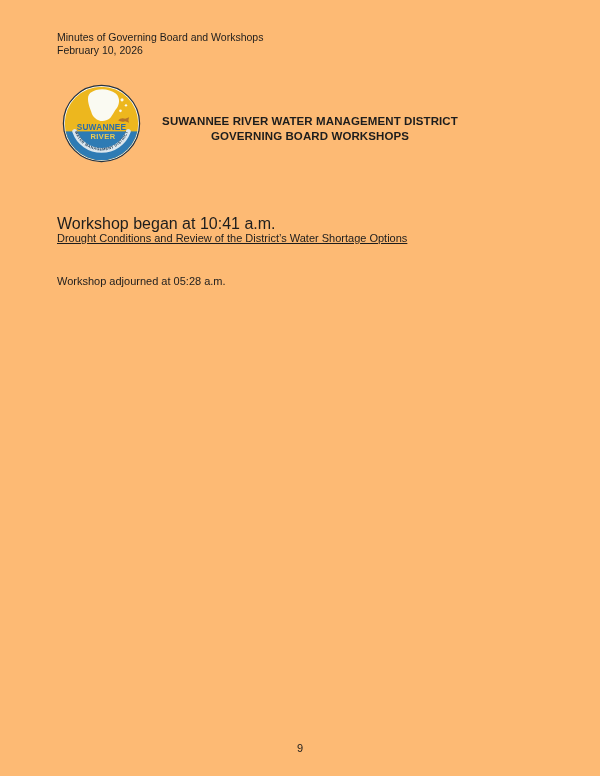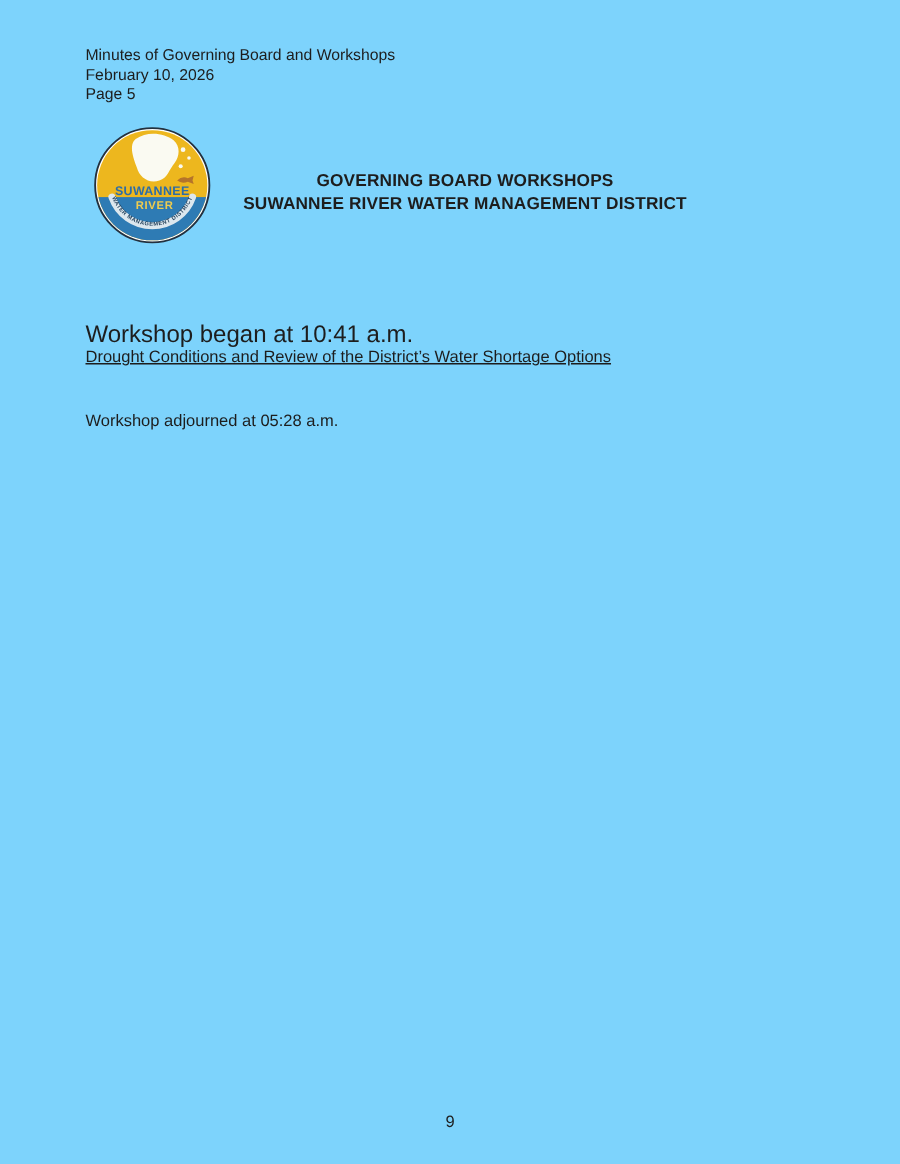--- a/index.html
+++ b/index.html
@@ -10,21 +10,21 @@
   body {
     width: 600px;
     height: 776px;
     font-family: "Liberation Sans", sans-serif;
     color: #1d1d1d;
   }
   .page {
     position: relative;
     width: 600px;
     height: 776px;
-    background: #7dd3fc;
+    background: #fdba74;
     overflow: hidden;
   }
   .hdr {
     position: absolute;
     left: 57px;
     top: 31px;
     font-size: 10.5px;
     line-height: 13px;
     white-space: nowrap;
   }
@@ -94,21 +94,20 @@
   .seal-arc-band { fill: none; stroke-width: 6; stroke-linecap: round; }
 </style>
 </head>
 <body>
 
 <div class="page">
 
   <div class="hdr">
     <div>Minutes of Governing Board and Workshops</div>
     <div>February 10, 2026</div>
-    <div>Page 5</div>
   </div>
 
   <svg class="seal" viewBox="0 0 100 100" aria-hidden="true">
     <defs>
       <clipPath id="sealClip">
           <circle cx="50" cy="50" r="46.5"></circle>
         </clipPath>
       <path id="arcPath" d="M16,60 A36,36 0 0 0 84,60"></path>
     </defs>
     <circle class="seal-rim" cx="50" cy="50" r="48.2"></circle>
@@ -124,22 +123,22 @@
       <text class="seal-word-top" x="50" y="58" text-anchor="middle" fill="#2C6DA8">SUWANNEE</text>
       <text class="seal-word-bottom" x="52" y="70" text-anchor="middle" fill="#EFCC4E">RIVER</text>
       <use href="#arcPath" class="seal-arc-band" stroke="#DCE7EE"></use>
       <text class="seal-arc-text" fill="#1C3A55">
         <textPath href="#arcPath" startOffset="50%" text-anchor="middle">WATER MANAGEMENT DISTRICT</textPath>
       </text>
     </g>
   </svg>
 
   <div class="doc-title">
+    <div>SUWANNEE RIVER WATER MANAGEMENT DISTRICT</div>
     <div>GOVERNING BOARD WORKSHOPS</div>
-    <div>SUWANNEE RIVER WATER MANAGEMENT DISTRICT</div>
   </div>
 
   <div class="began-line">Workshop began at 10:41 a.m.</div>
 
   <div class="section-block">
     <div class="section-heading">Drought Conditions and Review of the District’s Water Shortage Options</div>
   </div>
 
   <div class="adjourned-line">Workshop adjourned at 05:28 a.m.</div>
 

